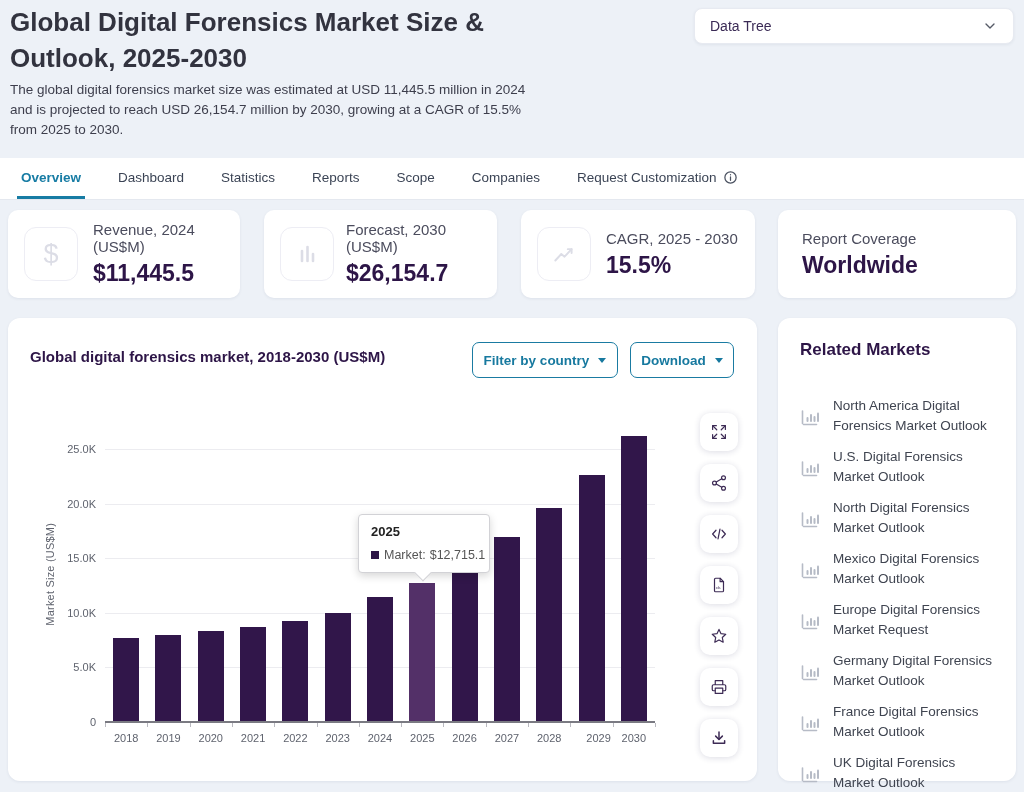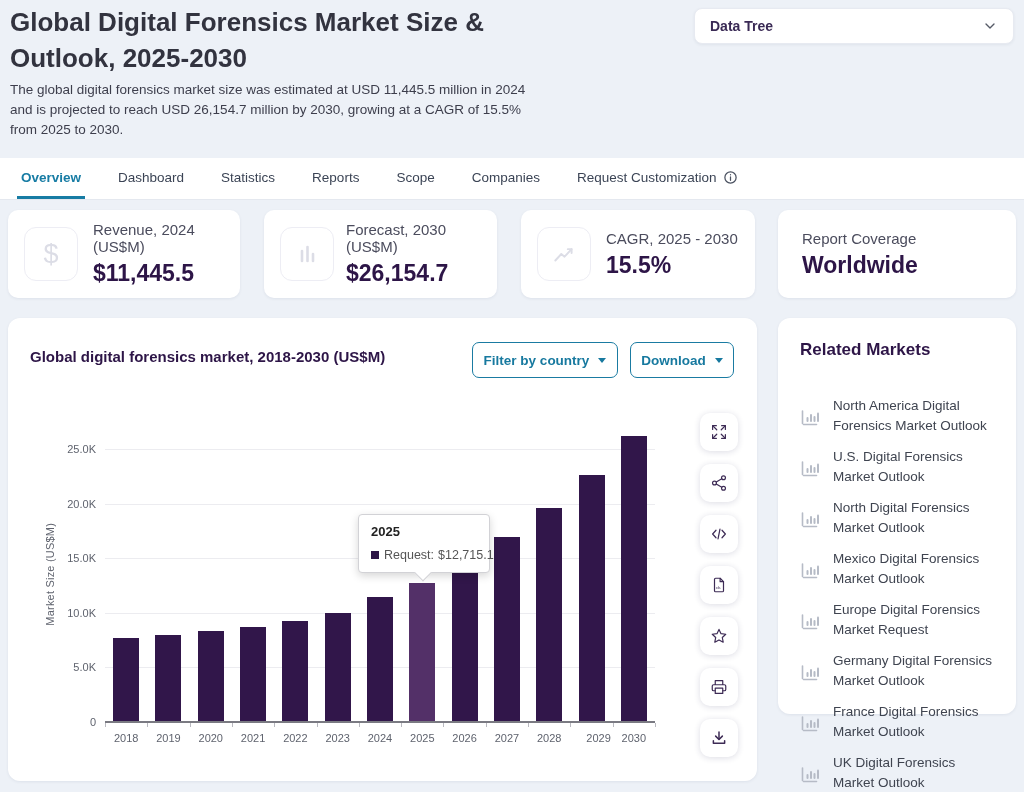--- a/index.html
+++ b/index.html
@@ -4,21 +4,21 @@
 <style>
   * { margin:0; padding:0; box-sizing:border-box; }
   html,body { width:1024px; height:792px; }
   body { font-family:"Liberation Sans", sans-serif; background:#edf1f7; position:relative; overflow:hidden; }
   .abs { position:absolute; }
 
   
   .page-title { left:10px; top:4px; width:510px; font-size:26px; line-height:36px; font-weight:600; color:#32333f; }
   .data-tree { left:694px; top:8px; width:320px; height:36px; background:#fff; border:1px solid #e7eaf1; border-radius:8px;
     box-shadow:0 1px 3px rgba(40,50,90,.07); display:flex; align-items:center; justify-content:space-between; padding:0 15px; cursor:pointer; }
-  .data-tree .dt-label { font-size:14px; font-weight:700; color:#3a2a55; }
+  .data-tree .dt-label { font-size:14px; font-weight:400; color:#3a2a55; }
   .page-desc { left:10px; top:80px; width:528px; font-size:13.5px; line-height:20px; color:#3d3e4c; }
 
   
   .tabs-bar { left:0; top:158px; width:1024px; height:42px; background:#fff; border-bottom:1px solid #e4e8ef; display:flex; align-items:stretch; padding-left:17px; }
   .tab { display:flex; align-items:center; gap:6px; padding:0 4px; margin-right:29px; font-size:13.5px; color:#3b4455; border-bottom:3px solid transparent; cursor:pointer; white-space:nowrap; }
   .tab.active { color:#177ca4; font-weight:700; border-bottom-color:#177ca4; }
 
   
   .card { top:210px; height:88px; background:#fff; border-radius:10px; box-shadow:0 1px 3px rgba(40,50,90,.08); display:flex; align-items:center; gap:15px; padding:0 16px; }
   .icon-box { width:54px; height:54px; border:1px solid #ededf4; border-radius:12px; display:flex; align-items:center; justify-content:center; flex:0 0 auto; }
@@ -54,21 +54,21 @@
   .tt-marker { width:8px; height:8px; background:#2d1547; margin-right:5px; flex:0 0 auto; }
   .tt-caret { position:absolute; left:58px; bottom:-7px; width:12px; height:12px; background:#fff;
     border-right:1px solid #d2d2d6; border-bottom:1px solid #d2d2d6; transform:rotate(45deg); }
 
   
   .tool-btn { left:692px; width:38px; height:38px; background:#fff; border-radius:10px; box-shadow:0 1px 6px rgba(40,40,90,.16);
     display:flex; align-items:center; justify-content:center; cursor:pointer; z-index:6; }
   .tool-btn svg { stroke:#3d2b55; fill:none; stroke-width:1.6; stroke-linecap:round; stroke-linejoin:round; }
 
   
-  .related-panel { left:778px; top:318px; width:238px; height:396px; background:#fff; border-radius:12px; box-shadow:0 1px 3px rgba(40,50,90,.08); }
+  .related-panel { left:778px; top:318px; width:238px; height:463px; background:#fff; border-radius:12px; box-shadow:0 1px 3px rgba(40,50,90,.08); }
   .related-heading { left:22px; top:22px; font-size:17px; font-weight:700; color:#2d1547; }
   .related-list { left:22px; top:58px; width:200px; display:flex; flex-direction:column; gap:12px;margin-top:20px; }
   .related-item { display:flex; align-items:center; gap:11px; cursor:pointer; }
   .related-item svg { flex:0 0 auto; }
   .related-item .ri-label { font-size:13.5px; line-height:19.5px; color:#3f4450; }
 
   .mini-chart { stroke:#b6bbc6; fill:#b6bbc6; }
 </style>
 </head>
 <body>
@@ -222,21 +222,21 @@
       <div class="xtick" style="left: 605.846px; top: 414px;">2030</div>
       <div class="tickmark" style="left: 604.692px; top: 405px;"></div>
       <div class="tickmark" style="left: 647px; top: 405px;"></div>
       <div class="axisline" style="left: 97px; top: 403px; width: 550px;"></div>
     </div>
 
   <div class="abs tooltip">
     <div class="tt-title">2025</div>
     <div class="tt-row">
       <span class="tt-marker"></span>
-      <span>Request:</span>
+      <span>Market:</span>
       <span style="margin-left:4px;">$12,715.1</span>
     </div>
     <div class="tt-caret"></div>
   </div>
 
   <div class="abs tool-btn" style="top:95px;">
     <svg width="18" height="18" viewBox="0 0 24 24">
       <polyline points="8.5 3.5 3.5 3.5 3.5 8.5"></polyline>
         <line x1="3.5" y1="3.5" x2="9" y2="9"></line>
       <polyline points="15.5 3.5 20.5 3.5 20.5 8.5"></polyline>

